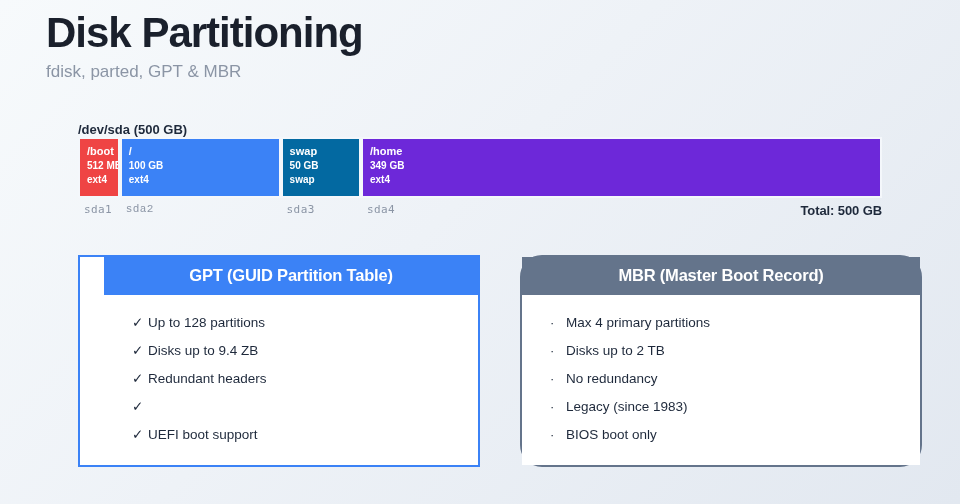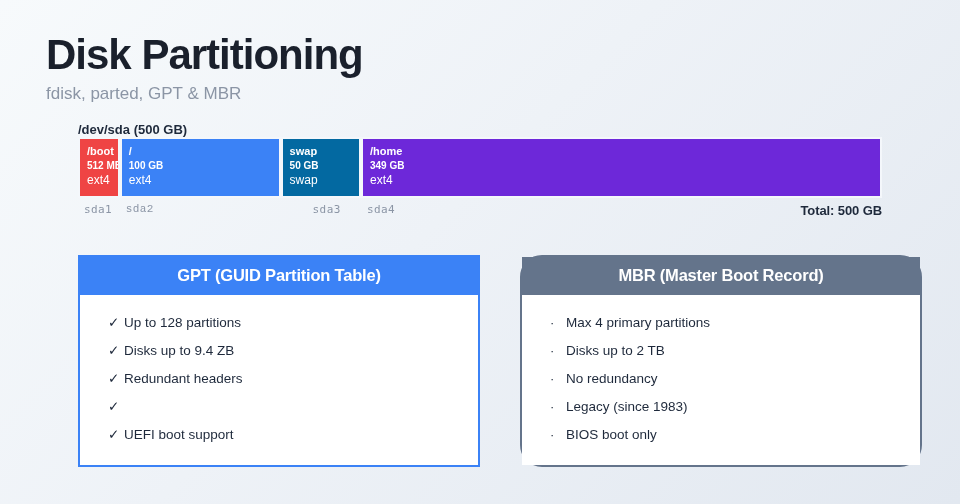--- a/index.html
+++ b/index.html
@@ -20,21 +20,21 @@
     position: relative;
     width: 960px;
     height: 504px;
     box-sizing: border-box;
   }
 
   
   .header {
     position: absolute;
     left: 46px;
-    top: 32px;
+    top: 10px;
   }
   .title {
     font-size: 42px;
     font-weight: bold;
     letter-spacing: -1px;
     color: #1a202c;
     line-height: 1.08;
     margin: 0;
   }
   .subtitle {
@@ -76,22 +76,22 @@
     font-size: 11px;
     font-weight: bold;
     line-height: 15px;
   }
   .part-size {
     font-size: 10px;
     font-weight: bold;
     line-height: 14px;
   }
   .part-fs {
-    font-size: 12px;
-    font-weight: normal;
+    font-size: 10px;
+    font-weight: bold;
     line-height: 14px;
   }
   .disk-names {
     position: relative;
     height: 22px;
     width: 804px;
     margin-top: 5px;
   }
   .dev-name {
     position: absolute;
@@ -120,21 +120,21 @@
     display: flex;
     gap: 40px;
   }
   .panel {
     width: 402px;
     box-sizing: border-box;
     background: #ffffff;
     border-width: 2px;
     border-style: solid;
   }
-  .panel.gpt { border-color: #3b82f6; }
+  .panel.gpt { border-color: #3b82f6; padding-left: 24px; }
   .panel.mbr { border-color: #64748b; border-radius: 22px; }
 
   .panel-header {
     text-align: center;
     font-size: 16.5px;
     font-weight: bold;
     color: #ffffff;
     padding: 9px 0 10px 0;
     letter-spacing: -0.2px;
   }
@@ -198,21 +198,21 @@
         <div class="part" style="width: 64.8%; background: #6d28d9;">
           <div class="part-mount">/home</div>
           <div class="part-size">349 GB</div>
           <div class="part-fs">ext4</div>
         </div>
       </div>
     <div class="disk-names">
       <div id="dev-names">
           <div class="dev-name" style="left: calc(0% + 6px);">sda1</div>
           <div class="dev-name" style="left: calc(5.2% + 6px); font-family: Liberation Mono, monospace;">sda2</div>
-          <div class="dev-name" style="left: calc(25.2% + 6px); margin-left: 26px;">sda3</div>
+          <div class="dev-name" style="left: calc(25.2% + 6px);">sda3</div>
           <div class="dev-name" style="left: calc(35.2% + 6px);">sda4</div>
         </div>
       <div class="disk-total">Total: 500 GB</div>
     </div>
   </div>
 
   <div class="panels" id="panels">
       <div class="panel gpt">
         <div class="panel-header">GPT (GUID Partition Table)</div>
         <div class="panel-body">

